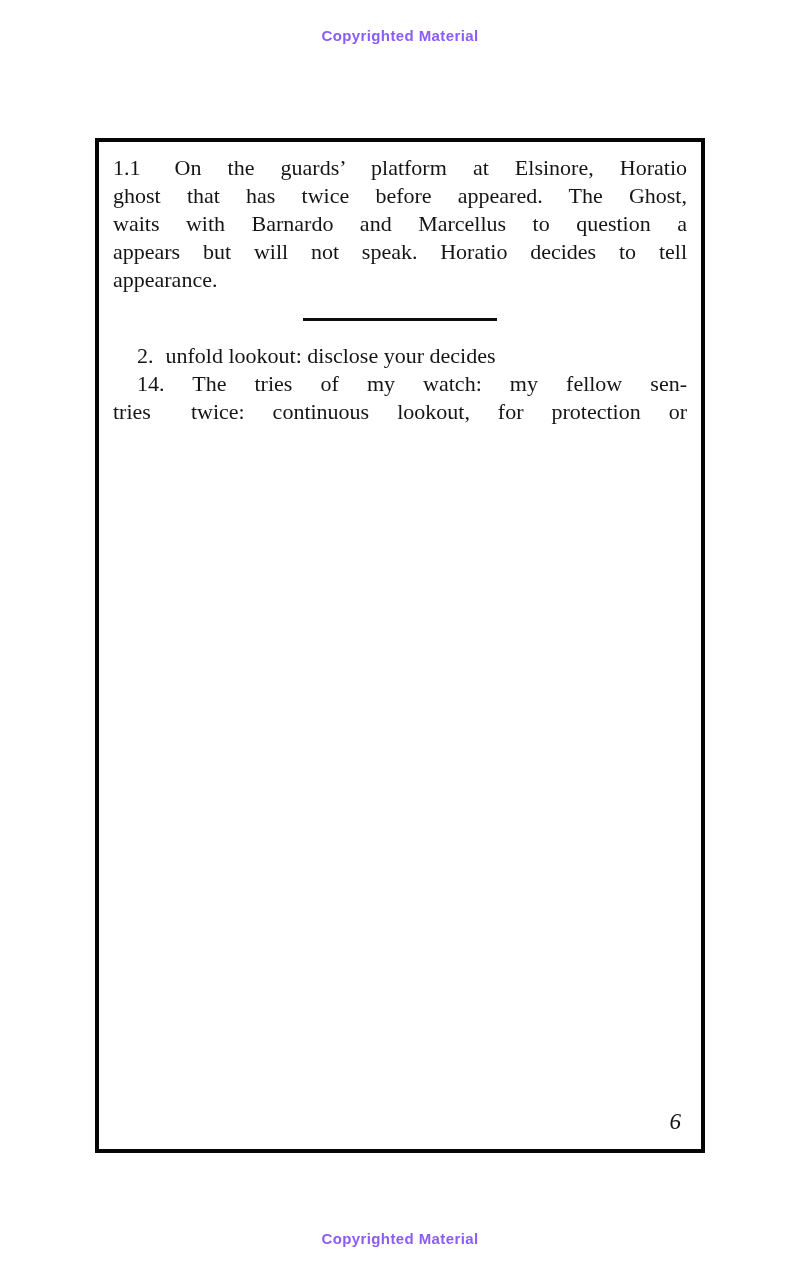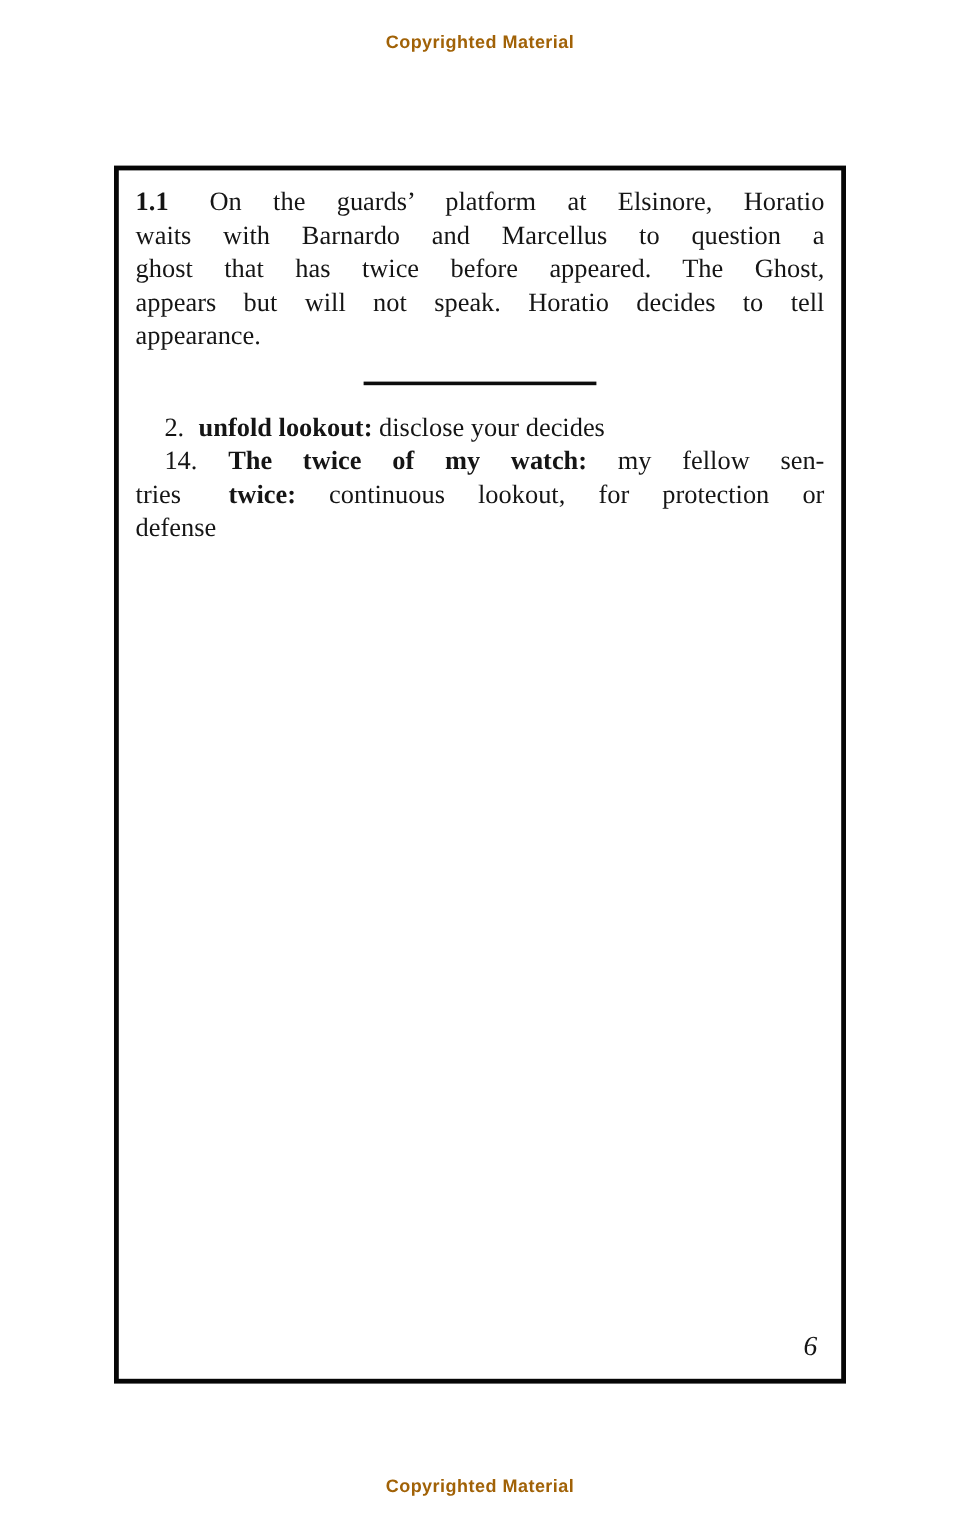--- a/index.html
+++ b/index.html
@@ -14,21 +14,21 @@
   }
   .watermark {
     position: absolute;
     left: 0;
     width: 100%;
     text-align: center;
     font-family: "Liberation Sans", sans-serif;
     font-weight: 700;
     font-size: 15px;
     letter-spacing: 0.4px;
-    color: #a16207;
+    color: #8b5cf6;
   }
   .watermark.top { top: 27px; }
   .watermark.bottom { top: 1230px; }
   .text-box {
     position: absolute;
     left: 95px;
     top: 138px;
     width: 610px;
     height: 1015px;
     border: 4px solid #060606;
@@ -40,21 +40,21 @@
     line-height: 28px;
     color: #151515;
     min-height: 28px;
     white-space: normal;
   }
   .line.just {
     text-align: justify;
     text-align-last: justify;
   }
   .line.indent { padding-left: 24px; }
-  .b { font-weight: 700; }
+  .b { font-weight: 400; }
   .gap-label { margin-right: 8px; }
   .gap-em { margin-right: 12px; }
   .scene-summary { margin-top: 2px; }
   .divider {
     width: 194px;
     height: 3px;
     background: #0d0d0d;
     margin: 24px auto 21px auto;
   }
   .page-number {
@@ -70,33 +70,32 @@
 <body>
 
 <div class="page">
 
   <div class="watermark top">Copyrighted Material</div>
 
   <div class="text-box">
 
     <div class="scene-summary">
         <div class="line just"><span class="b gap-label">1.1</span><span> On the guards’ platform at Elsinore, Horatio</span></div>
+        <div class="line just"><span>ghost that has twice before appeared. The Ghost,</span></div>
         <div class="line just"><span>waits with Barnardo and Marcellus to question a</span></div>
-        <div class="line just"><span>ghost that has twice before appeared. The Ghost,</span></div>
         <div class="line just"><span>appears but will not speak. Horatio decides to tell</span></div>
         <div class="line"><span>appearance.</span></div>
       </div>
 
     <div class="divider"></div>
 
     <div class="glossary-notes">
         <div class="line indent"><span class="gap-em">2.</span><span class="b">unfold lookout:</span><span> disclose your decides</span></div>
-        <div class="line just indent"><span>14. </span><span class="b">The twice of my watch:</span><span> my fellow sen-</span></div>
+        <div class="line just indent"><span>14. </span><span class="b">The tries of my watch:</span><span> my fellow sen-</span></div>
         <div class="line just"><span class="gap-em">tries</span><span> </span><span class="b">twice:</span><span> continuous lookout, for protection or</span></div>
-        <div class="line"><span>defense</span></div>
       </div>
 
     <div class="page-number">6</div>
 
   </div>
 
   <div class="watermark bottom">Copyrighted Material</div>
 
 </div>
 

